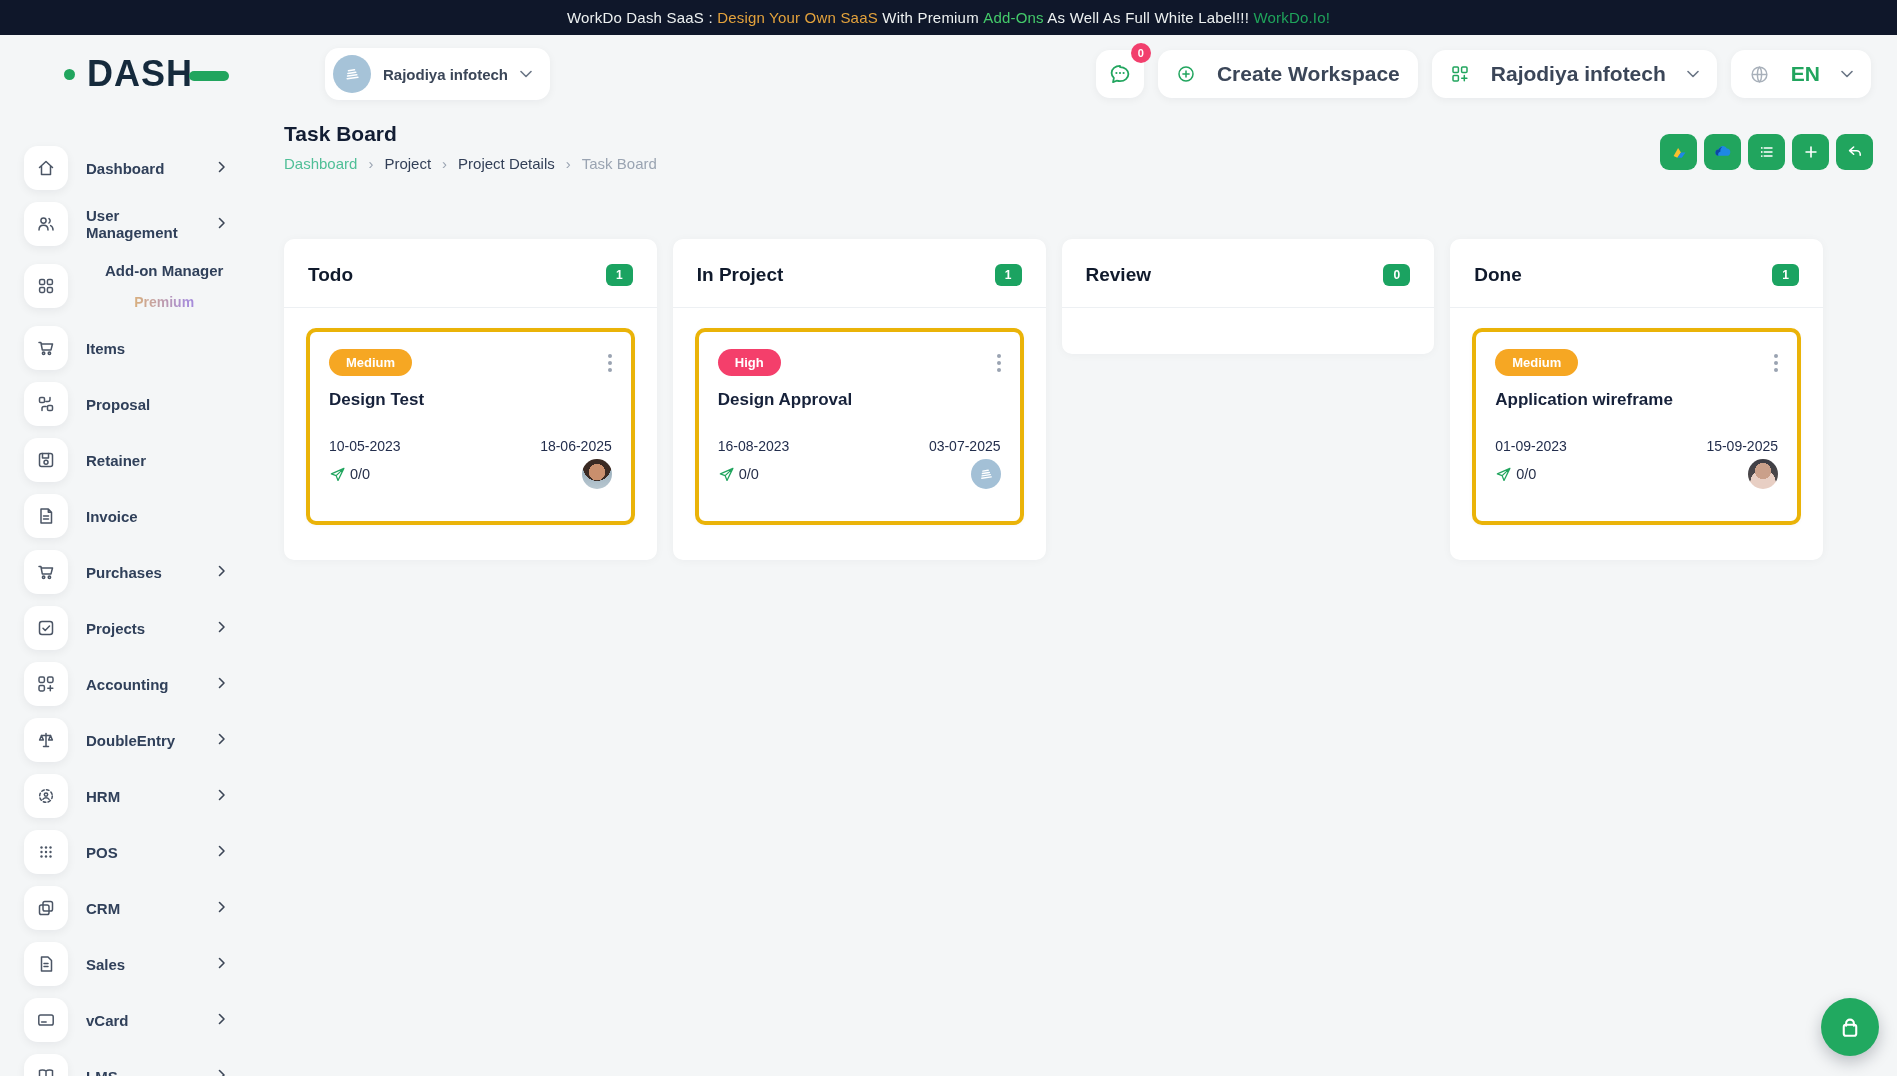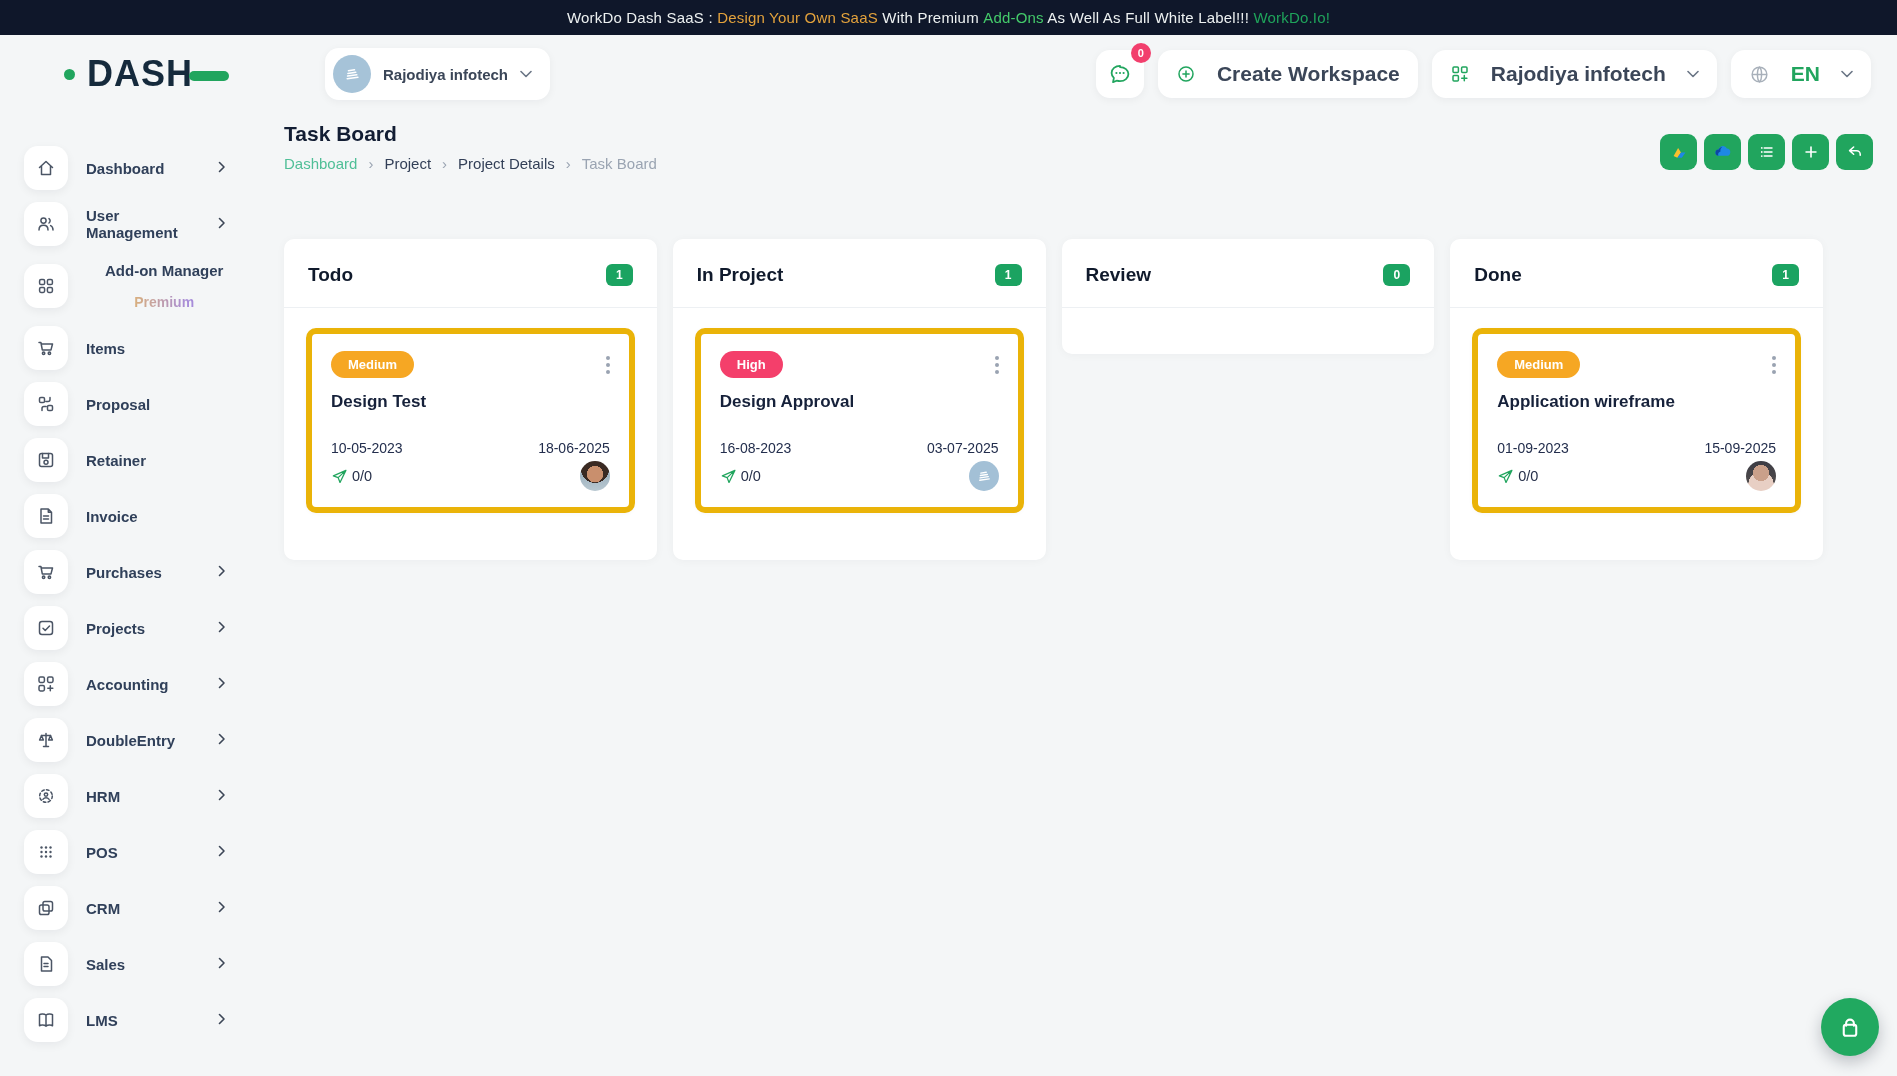--- a/index.html
+++ b/index.html
@@ -68,21 +68,21 @@
   .col { flex:1; background:#fff; border-radius:10px; box-shadow:0 1px 10px rgba(16,24,40,.04); }
   .col-head { display:flex; align-items:center; justify-content:space-between; padding:25px 24px 21px; }
   .col-title { font-size:19px; font-weight:700; color:#101a2c; }
   .col-count { min-width:27px; height:22px; padding:0 8px; border-radius:6px; background:#1ba361;
                color:#fff; font-size:12px; font-weight:600; display:flex; align-items:center; justify-content:center; }
   .col-divider { border-top:1px solid #edf0f3; }
   .col-body { padding:20px 22px; }
   .col-body.tall { min-height:252px; }
   .col-body.empty { height:46px; padding:0; }
 
-  .card { background:#fff; border:6px solid #eab308; border-radius:10px; padding:17px 19px 16px;
+  .card { background:#fff; border:4px solid #eab308; border-radius:10px; padding:17px 19px 32px;
           position:relative; box-shadow:0 1px 4px rgba(16,24,40,.03); cursor:grab; }
   .prio { display:inline-block; padding:6px 17px; border-radius:999px; color:#fff;
           font-size:13px; font-weight:600; }
   .dots { position:absolute; top:20px; right:17px; display:flex; flex-direction:column; gap:3px; cursor:pointer; padding:2px; }
   .dots i { width:4px; height:4px; border-radius:50%; background:#9aa3b2; }
   .card-title { margin-top:14px; font-size:17px; font-weight:700; color:#16213a; }
   .dates { margin-top:28px; display:flex; justify-content:space-between; font-size:14px; color:#232e4d; }
   .card-foot { margin-top:5px; display:flex; justify-content:space-between; align-items:center; min-height:30px; }
   .msgs { display:flex; align-items:center; gap:4px; font-size:14.5px; color:#27304a; }
   .avatar { width:30px; height:30px; border-radius:50%; overflow:hidden; }
@@ -392,20 +392,33 @@
         <path d="M8 9.5h4 M8 12.5h4"></path>
         </svg>
       </span>
     <span class="si-label">Sales</span>
     <span class="chev">
       <svg width="8" height="12" viewBox="0 0 8 12">
           <path d="M1.5 1.5 6 6l-4.5 4.5"></path>
         </svg></span>
   </div>
 
+  <div class="si">
+    <span class="tile">
+      <svg width="20" height="20" viewBox="0 0 20 20">
+          <rect x="2.8" y="5" width="14.4" height="10" rx="1.8"></rect>
+        <path d="M5.6 12h4.5"></path>
+        </svg>
+      </span>
+    <span class="si-label">vCard</span>
+    <span class="chev">
+      <svg width="8" height="12" viewBox="0 0 8 12">
+          <path d="M1.5 1.5 6 6l-4.5 4.5"></path>
+        </svg></span>
+  </div>
 
   <div class="si">
     <span class="tile">
       <svg width="20" height="20" viewBox="0 0 20 20">
         <path d="M10 5C8.2 3.6 4.8 3.6 3.5 4.6V15.8C4.8 14.8 8.2 14.8 10 16.2 11.8 14.8 15.2 14.8 16.5 15.8V4.6C15.2 3.6 11.8 3.6 10 5Z M10 5v11.2"></path>
         </svg>
       </span>
     <span class="si-label">LMS</span>
     <span class="chev">
       <svg width="8" height="12" viewBox="0 0 8 12">

